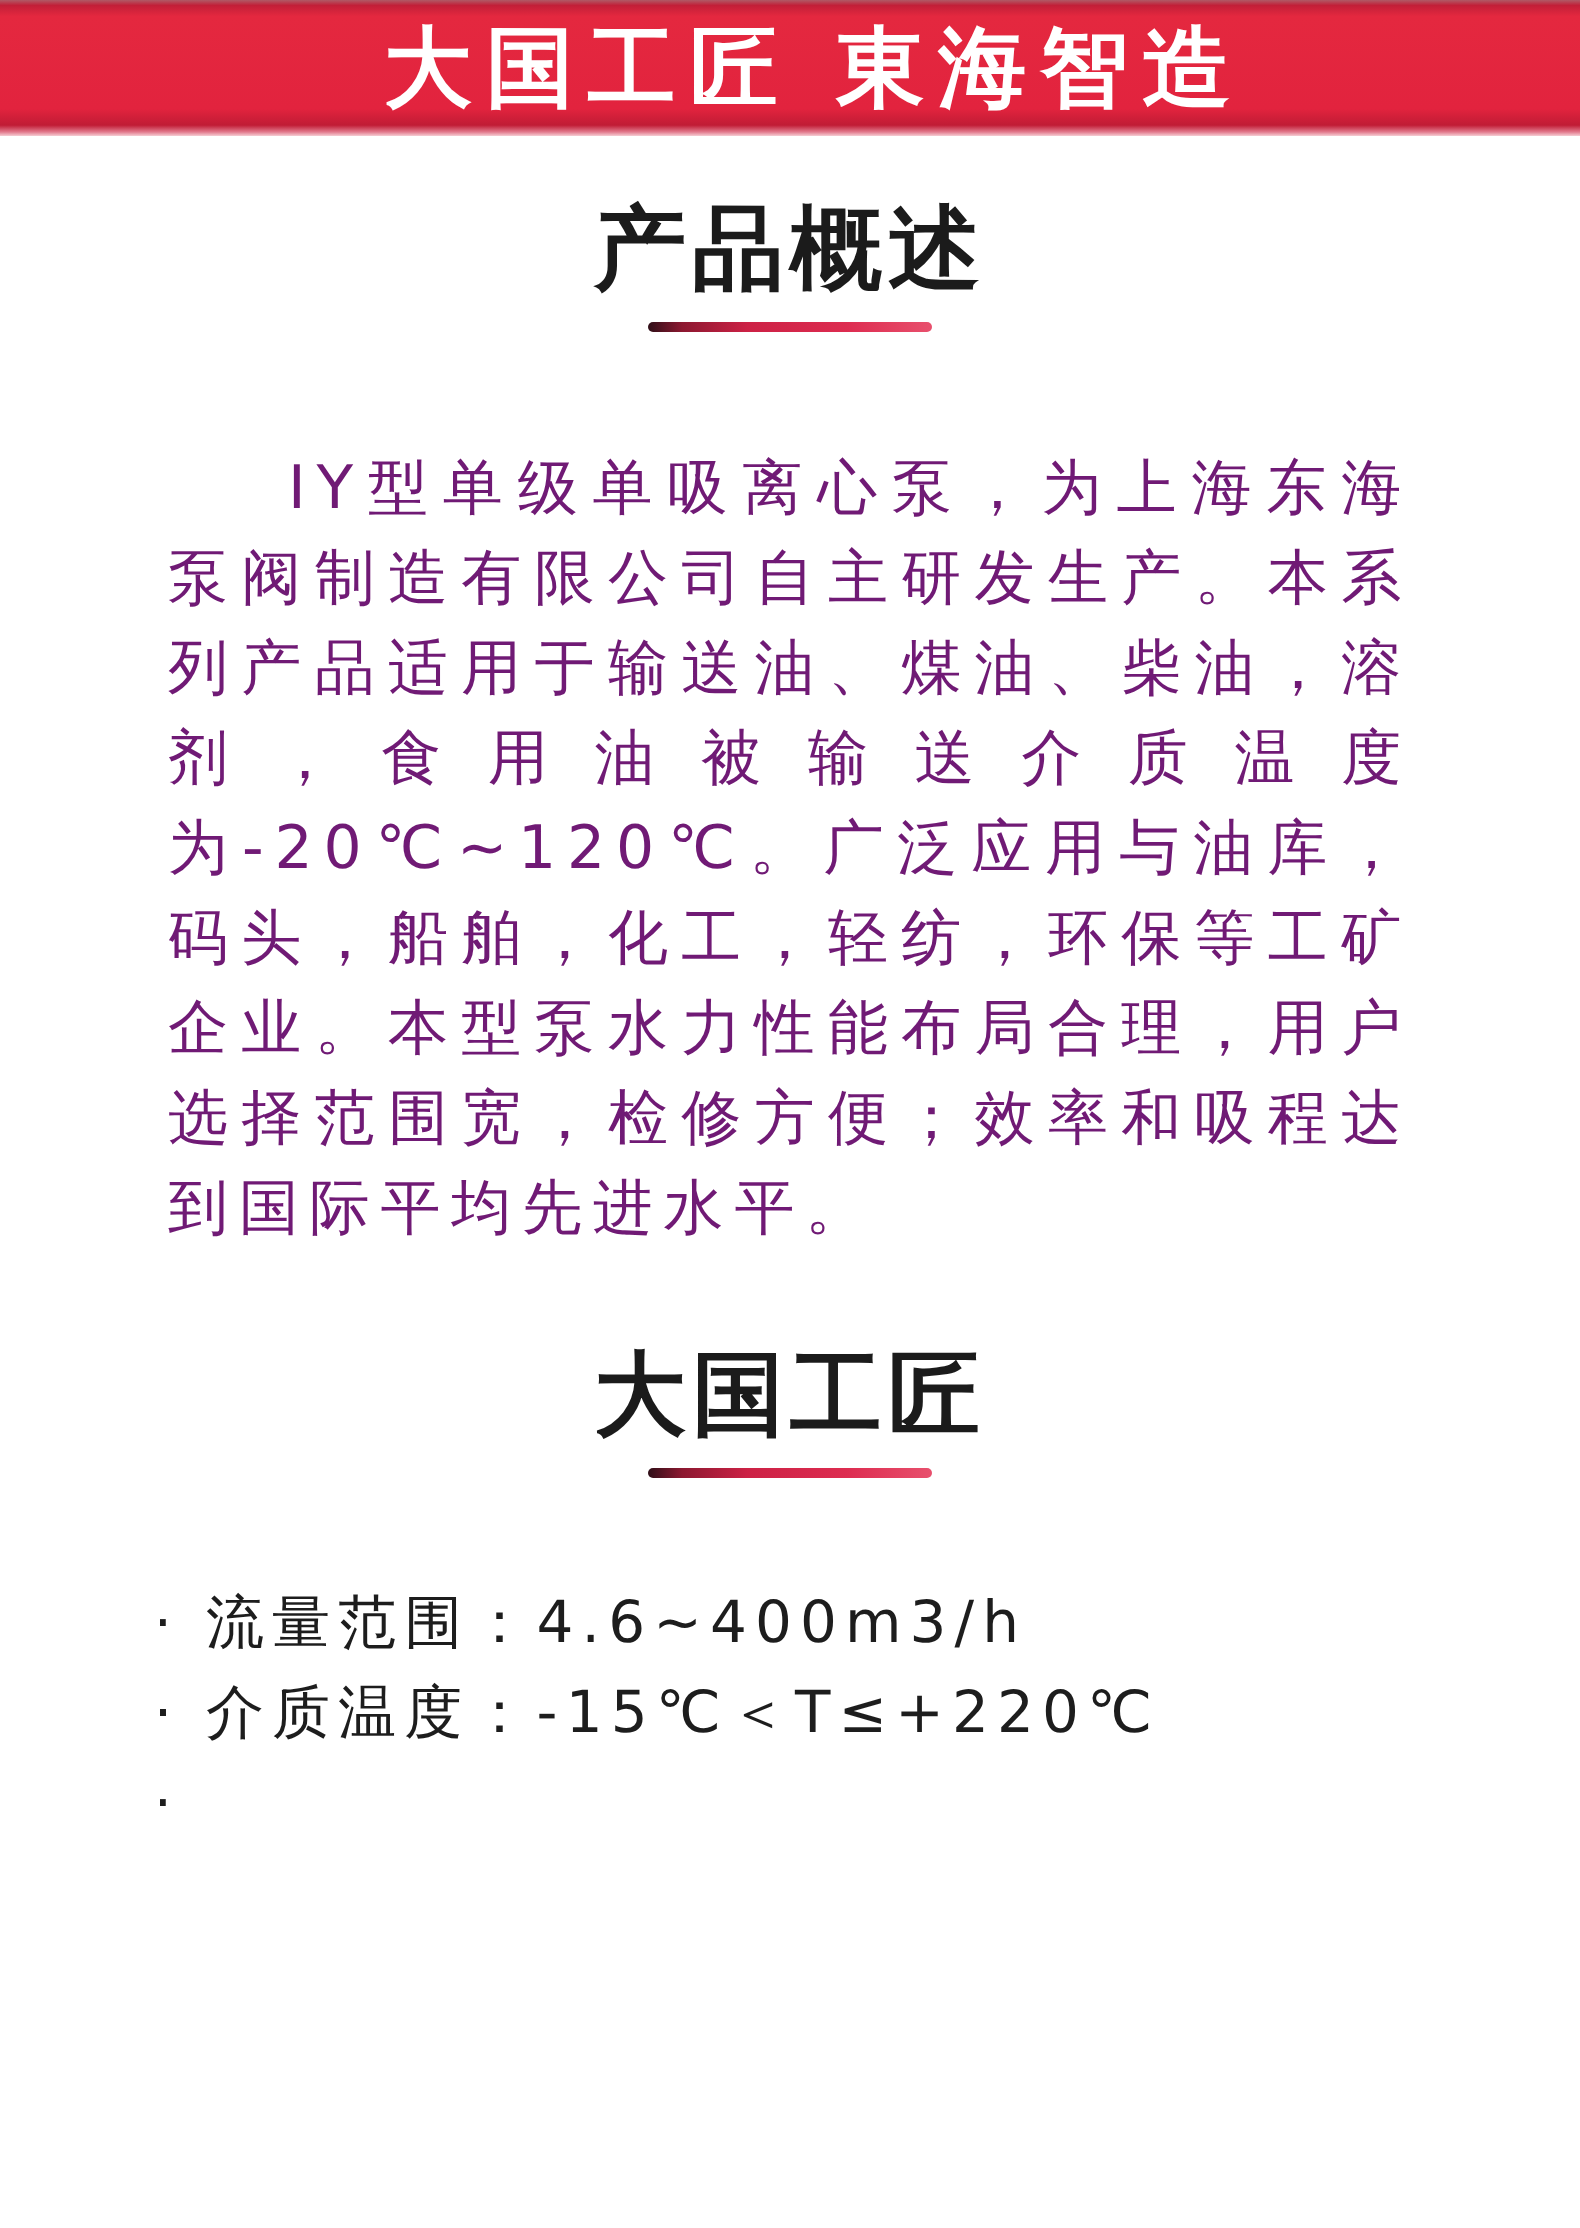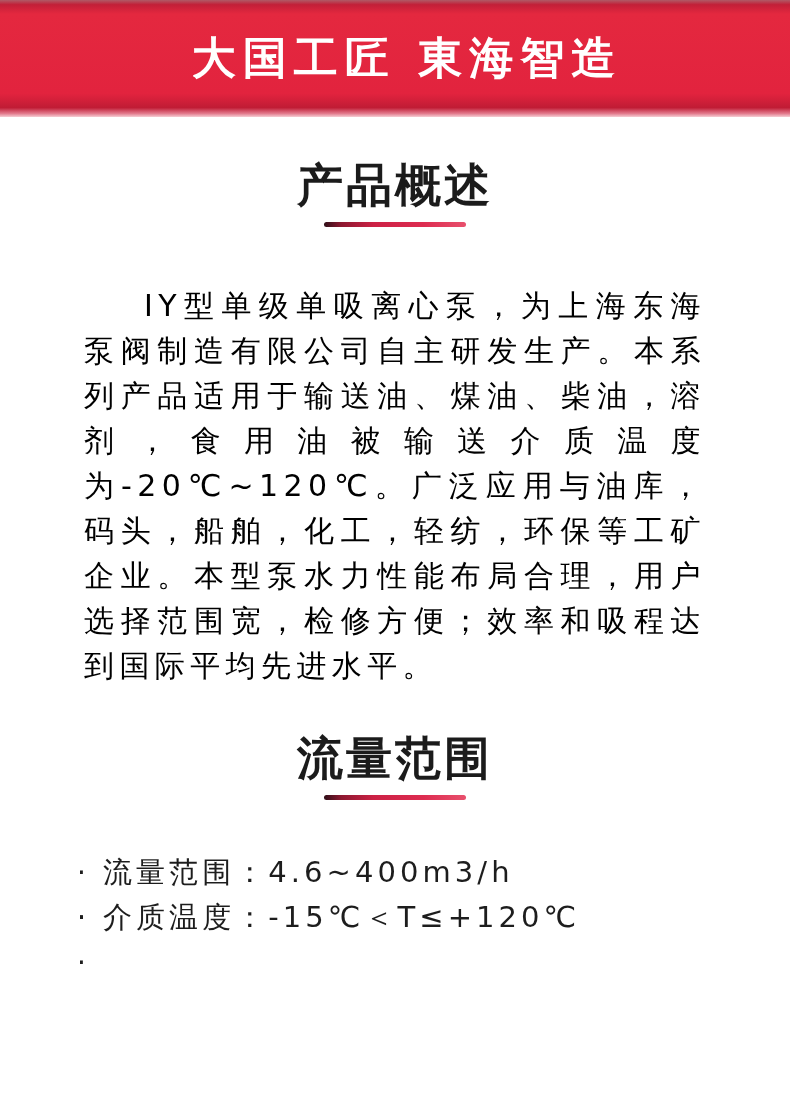--- a/index.html
+++ b/index.html
@@ -11,21 +11,21 @@
   body {
     width: 790px;
     height: 1114px;
     overflow: hidden;
     font-family: "DejaVu Sans", sans-serif;
     color: #1d1d1d;
   }
 
   
   .banner {
-    height: 117px;
+    height: 68px;
     display: flex;
     align-items: center;
     justify-content: center;
     background: linear-gradient(
       180deg,
       #b05a66 0%,
       #c21f38 4%,
       #e4283f 12%,
       #e2233e 80%,
       #c01c35 92%,
@@ -60,32 +60,32 @@
     background: linear-gradient(
       90deg,
       #2f0f18 0%,
       #8c1830 12%,
       #cc2145 35%,
       #dd2c50 70%,
       #e8506d 100%
     );
   }
 
-  .overview-section { margin-top: 44px; }
+  .overview-section { margin-top: 32px; }
 
   .overview-paragraph {
     width: 622px;
     margin: 56px auto 0;
     font-size: 30px;
     line-height: 45px;
     letter-spacing: 0.18em;
     text-align: justify;
     text-justify: inter-character;
     text-indent: 2em;
-    color: #000000;
+    color: #701a75;
   }
 
   .conditions-section { margin-top: 46px; }
 
   .conditions-list {
     width: 640px;
     margin: 50px auto 0;
     padding: 0;
     list-style: none;
   }
@@ -114,34 +114,34 @@
   <h1 class="banner-title">大国工匠 東海智造</h1>
 </header>
 
 <section class="overview-section">
   <h2 class="section-title">产品概述</h2>
   <div class="title-underline"></div>
   <p class="overview-paragraph">IY型单级单吸离心泵，为上海东海泵阀制造有限公司自主研发生产。本系列产品适用于输送油、煤油、柴油，溶剂，食用油被输送介质温度为-20℃~120℃。广泛应用与油库，码头，船舶，化工，轻纺，环保等工矿企业。本型泵水力性能布局合理，用户选择范围宽，检修方便；效率和吸程达到国际平均先进水平。</p>
 </section>
 
 <section class="conditions-section">
-  <h2 class="section-title">流量范围</h2>
+  <h2 class="section-title">大国工匠</h2>
   <div class="title-underline"></div>
   <ul class="conditions-list">
     <li class="condition-item">
       <span class="bullet">·</span>
       <span>流量范围：4.6~400m3/h</span>
     </li>
     <li class="condition-item">
       <span class="bullet">·</span>
     </li>
     <li class="condition-item">
       <span class="bullet">·</span>
     </li>
     <li class="condition-item">
       <span class="bullet">·</span>
-      <span>介质温度：-15℃＜T≤+120℃</span>
+      <span>介质温度：-15℃＜T≤+220℃</span>
     </li>
     <li class="condition-item">
       <span class="bullet">·</span>
     </li>
   </ul>
 </section>
 
 </body></html>

